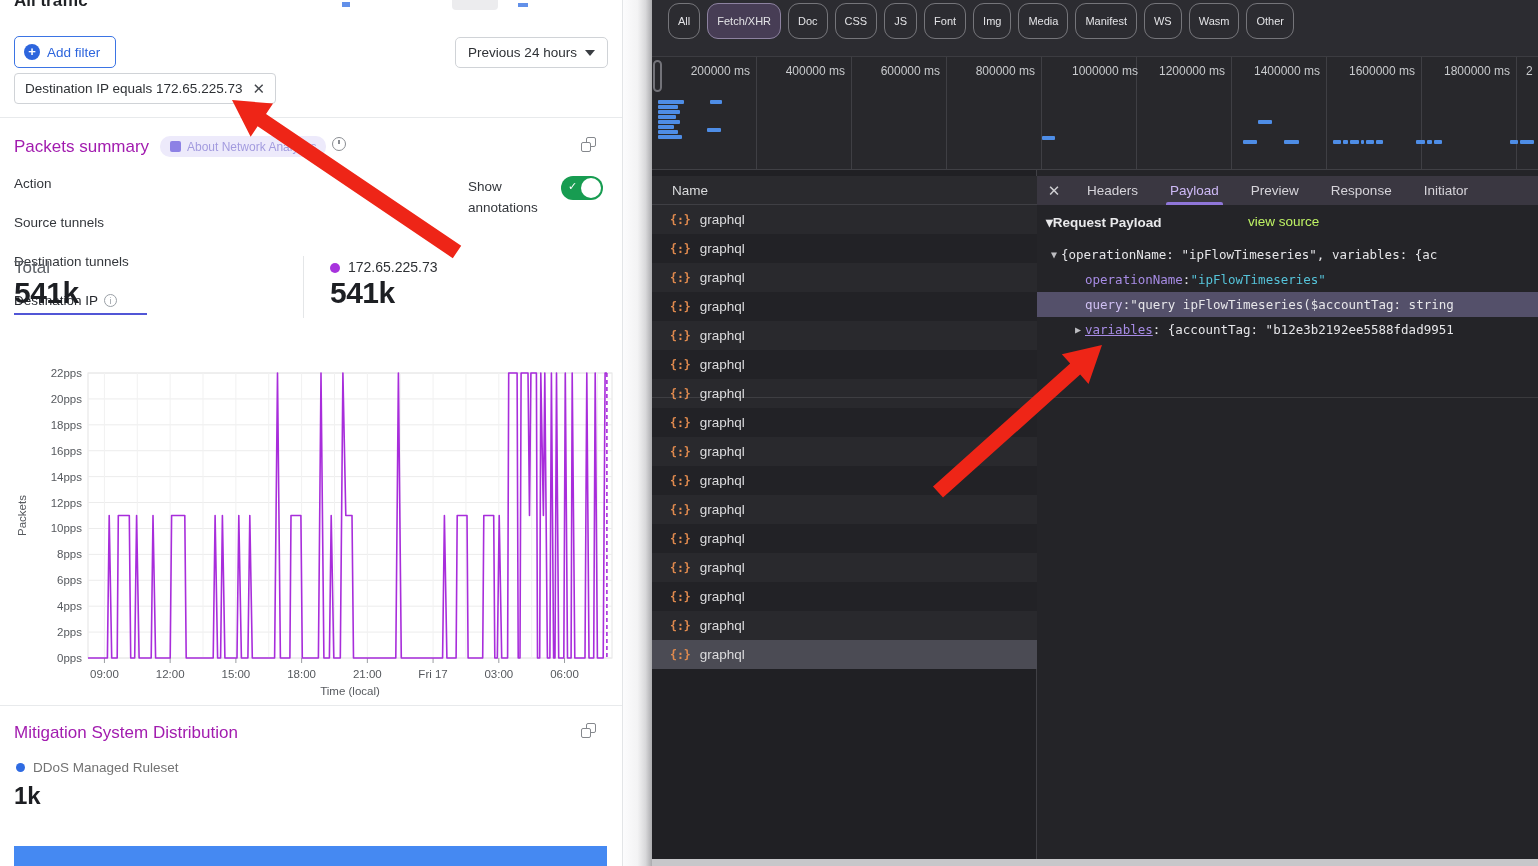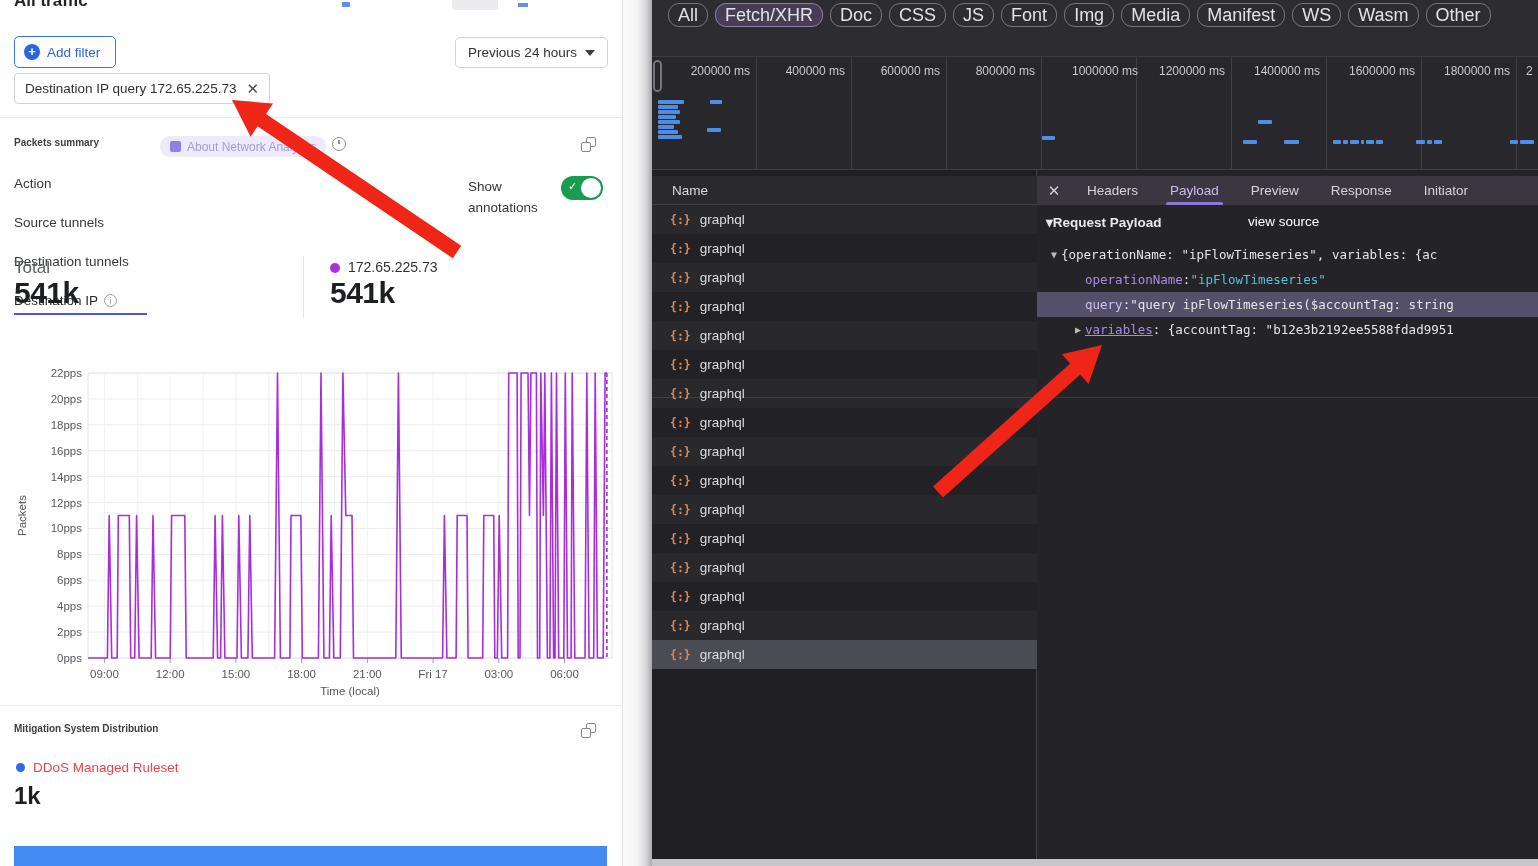--- a/index.html
+++ b/index.html
@@ -18,21 +18,21 @@
       font-size:13px; line-height:15px; text-align:center; font-weight:700; }
   .btn-range { left:455px; top:37px; width:153px; height:31px; border:1px solid #d0d3d7;
       border-radius:5px; display:flex; align-items:center; justify-content:center; gap:8px;
       font-size:13.5px; color:#2e3135; background:#fff; }
   .caret-down { width:0; height:0; border-left:5px solid transparent; border-right:5px solid transparent;
       border-top:6px solid #3a3d42; }
   .filter-chip { left:14px; top:73px; height:31px; border:1px solid #d0d3d7; border-radius:4px;
       display:flex; align-items:center; gap:10px; padding:0 10px; font-size:13.5px; color:#2e3135; background:#fff;}
   .chip-x { font-size:15px; color:#45484d; line-height:1; }
   .hline { height:1px; background:#e8eaec; left:0; width:622px; }
-  .section-title { font-size:10px; font-weight:700; color:#404040; }
+  .section-title { font-size:17px; font-weight:400; color:#a21caf; }
   .badge { left:160px; top:136px; height:21px; background:#edeafb; border-radius:10px;
       display:flex; align-items:center; gap:6px; padding:0 10px; font-size:12px; color:#a39bdf; }
   .badge-ic { width:11px; height:11px; border-radius:2px; background:#7b6fe0; opacity:.85; }
   .clock-ic { left:332px; top:137px; width:14px; height:14px; border:1.5px solid #8a8d92; border-radius:50%; }
   .clock-ic:after { content:""; position:absolute; left:5px; top:2px; width:1.5px; height:4px; background:#8a8d92; }
   .expand-ic { width:15px; height:15px; }
   .expand-ic .sq1 { position:absolute; left:0; bottom:0; width:10px; height:10px; border:1.5px solid #85888d; border-radius:2px; background:#fff;}
   .expand-ic .sq2 { position:absolute; right:0; top:0; width:10px; height:10px; border:1.5px solid #85888d; border-radius:2px; }
   .tabs-row { left:14px; display:flex; gap:17px; font-size:13.5px; color:#33363b;flex-direction:column; }
   .tab-item { position:relative; padding-bottom:7px; cursor:pointer; white-space:nowrap; }
@@ -41,36 +41,36 @@
   .info-ic { display:inline-block; width:13px; height:13px; border:1px solid #9aa0a6; border-radius:50%;
       font-size:9px; line-height:12px; text-align:center; color:#9aa0a6; margin-left:6px; vertical-align:1px;}
   .show-ann { left:468px; top:176px; font-size:13.5px; color:#33363b; line-height:21px; }
   .toggle { left:561px; top:176px; width:42px; height:24px; background:#179c51; border-radius:12px; cursor:pointer;}
   .toggle .knob { position:absolute; right:2px; top:2px; width:20px; height:20px; border-radius:50%; background:#fff; }
   .toggle .chk { position:absolute; left:7px; top:4px; color:#fff; font-size:11px; }
   .stat-label { font-size:17px; color:#5c6066; }
   .stat-value { font-size:30px; font-weight:700; color:#1d1f23; letter-spacing:-0.5px; }
   .vline { width:1px; background:#e4e6e8; }
   .dot { border-radius:50%; display:inline-block; }
-  .legend-row { display:flex; align-items:center; gap:8px; font-size:13.5px; color:#ef4444; }
+  .legend-row { display:flex; align-items:center; gap:8px; font-size:13.5px; color:#737373; }
   #chart-box { left:14px; top:365px; width:610px; height:332px; }
   .mit-bar { left:14px; top:846px; width:593px; height:20px; background:#4589f2; }
 
   
   #gap { left:622px; top:0; width:30px; height:866px;
       background:linear-gradient(90deg,#fcfcfd 0%,#f3f3f4 50%,#d8d8da 78%,#ababae 100%);
       border-left:1px solid #e3e5e7; }
 
   
   #devtools { left:652px; top:0; width:886px; height:866px; background:#232327;
       color:#e3e3e6; font-size:13px; }
   #dt-toolbar { left:0; top:0; width:886px; height:57px; background:#2c2c31; border-bottom:1px solid #3c3c41; }
   #pills { left:16px; top:3px; display:flex; gap:7px; }
-  .pill { height:24px; border:1px solid #75757a; border-radius:11px; padding:0 9px;
-      display:flex; align-items:center; font-size:18px; color:#e3e3e6; background:transparent; cursor:pointer; white-space:nowrap;}
+  .pill { height:36px; border:1px solid #75757a; border-radius:11px; padding:0 9px;
+      display:flex; align-items:center; font-size:11px; color:#e3e3e6; background:transparent; cursor:pointer; white-space:nowrap;}
   .pill.sel { background:#473d55; border-color:#8d82a0; }
   #cbrow { left:20px; top:31px; display:flex; gap:28px; }
   .cbitem { display:flex; align-items:center; gap:8px; font-size:13.5px; color:#e0e0e3; }
   .cbox { width:13px; height:13px; border:1px solid #8a8a90; border-radius:3px; background:#3a3a40; }
   #timeline { left:0; top:57px; width:886px; height:113px; background:#28282c; border-bottom:1px solid #404045; overflow:hidden;}
   .tl-grid { position:absolute; top:0; width:1px; height:113px; background:#3f3f44; }
   .tl-label { position:absolute; top:7px; font-size:12px; color:#c9cbce; white-space:nowrap; }
   .tl-mark { position:absolute; height:4px; border-radius:1px; background:#4e8de6; }
   .tl-handle { position:absolute; left:1px; top:3px; width:9px; height:32px; border:2px solid #737379; border-radius:6px; }
   #name-col { left:0; top:170px; width:385px; height:696px; background:#202024; border-right:1px solid #404045;}
@@ -84,21 +84,21 @@
   #dt-tabs { position:absolute; left:0; top:6px; width:501px; height:29px; background:#3a3741;
       display:flex; align-items:center; gap:0; }
   .dt-tab { position:relative; height:29px; display:flex; align-items:center; padding:0 16px;
       font-size:13.5px; color:#d6d4da; cursor:pointer; }
   .dt-tab.active { color:#cdb9f5; }
   .dt-tab.active:after { content:""; position:absolute; left:12px; right:12px; bottom:0; height:3px;
       background:#8f76d9; border-radius:2px 2px 0 0; }
   .x-close { width:34px; height:29px; display:flex; align-items:center; justify-content:center;
       color:#cfcfd2; font-size:15px; cursor:pointer; }
   #rp-head { position:absolute; left:9px; top:44px; font-size:13.5px; color:#e9e9eb; font-weight:700; white-space:nowrap;}
-  #rp-viewsrc { position:absolute; left:211px; top:44px; font-size:13.5px; color:#ffffff; font-weight:400;}
+  #rp-viewsrc { position:absolute; left:211px; top:44px; font-size:13.5px; color:#bef264; font-weight:400;}
   .mono { font-family:"DejaVu Sans Mono", monospace; font-size:12.5px; white-space:nowrap; }
   .pl-line { position:absolute; left:0; width:501px; height:25px; display:flex; align-items:center; overflow:hidden; }
   .pl-line.hl { background:#54506a; }
   .pl-caret { color:#bdbdc1; font-size:10px; width:14px; text-align:center; flex:0 0 14px;}
   .tk-plain { color:#e6e6e9; } .tk-key { color:#a78ce5; } .tk-string { color:#55c3d9; }
   .tk-key-hl { color:#cfc0f2; } .tk-u { text-decoration:underline; }
   .artifact-line { left:652px; top:397px; width:886px; height:1px; background:rgba(255,255,255,0.10); }
   #dt-bottom { left:652px; top:859px; width:886px; height:7px; background:#c7c7ca; }
 
   
@@ -124,21 +124,21 @@
       <span class="plus-circle">+</span>
       <span>Add filter</span>
     </div>
 
     <div class="abs btn-range">
       <span>Previous 24 hours</span>
       <span class="caret-down"></span>
     </div>
 
     <div class="abs filter-chip">
-      <span>Destination IP query 172.65.225.73</span>
+      <span>Destination IP equals 172.65.225.73</span>
       <span class="chip-x">✕</span>
     </div>
 
     <div class="abs hline" style="top:117px"></div>
 
     <div class="abs section-title" style="left:14px; top:137px;">Packets summary</div>
     <div class="abs badge">
       <span class="badge-ic"></span>
       <span>About Network Analytics</span>
     </div>

